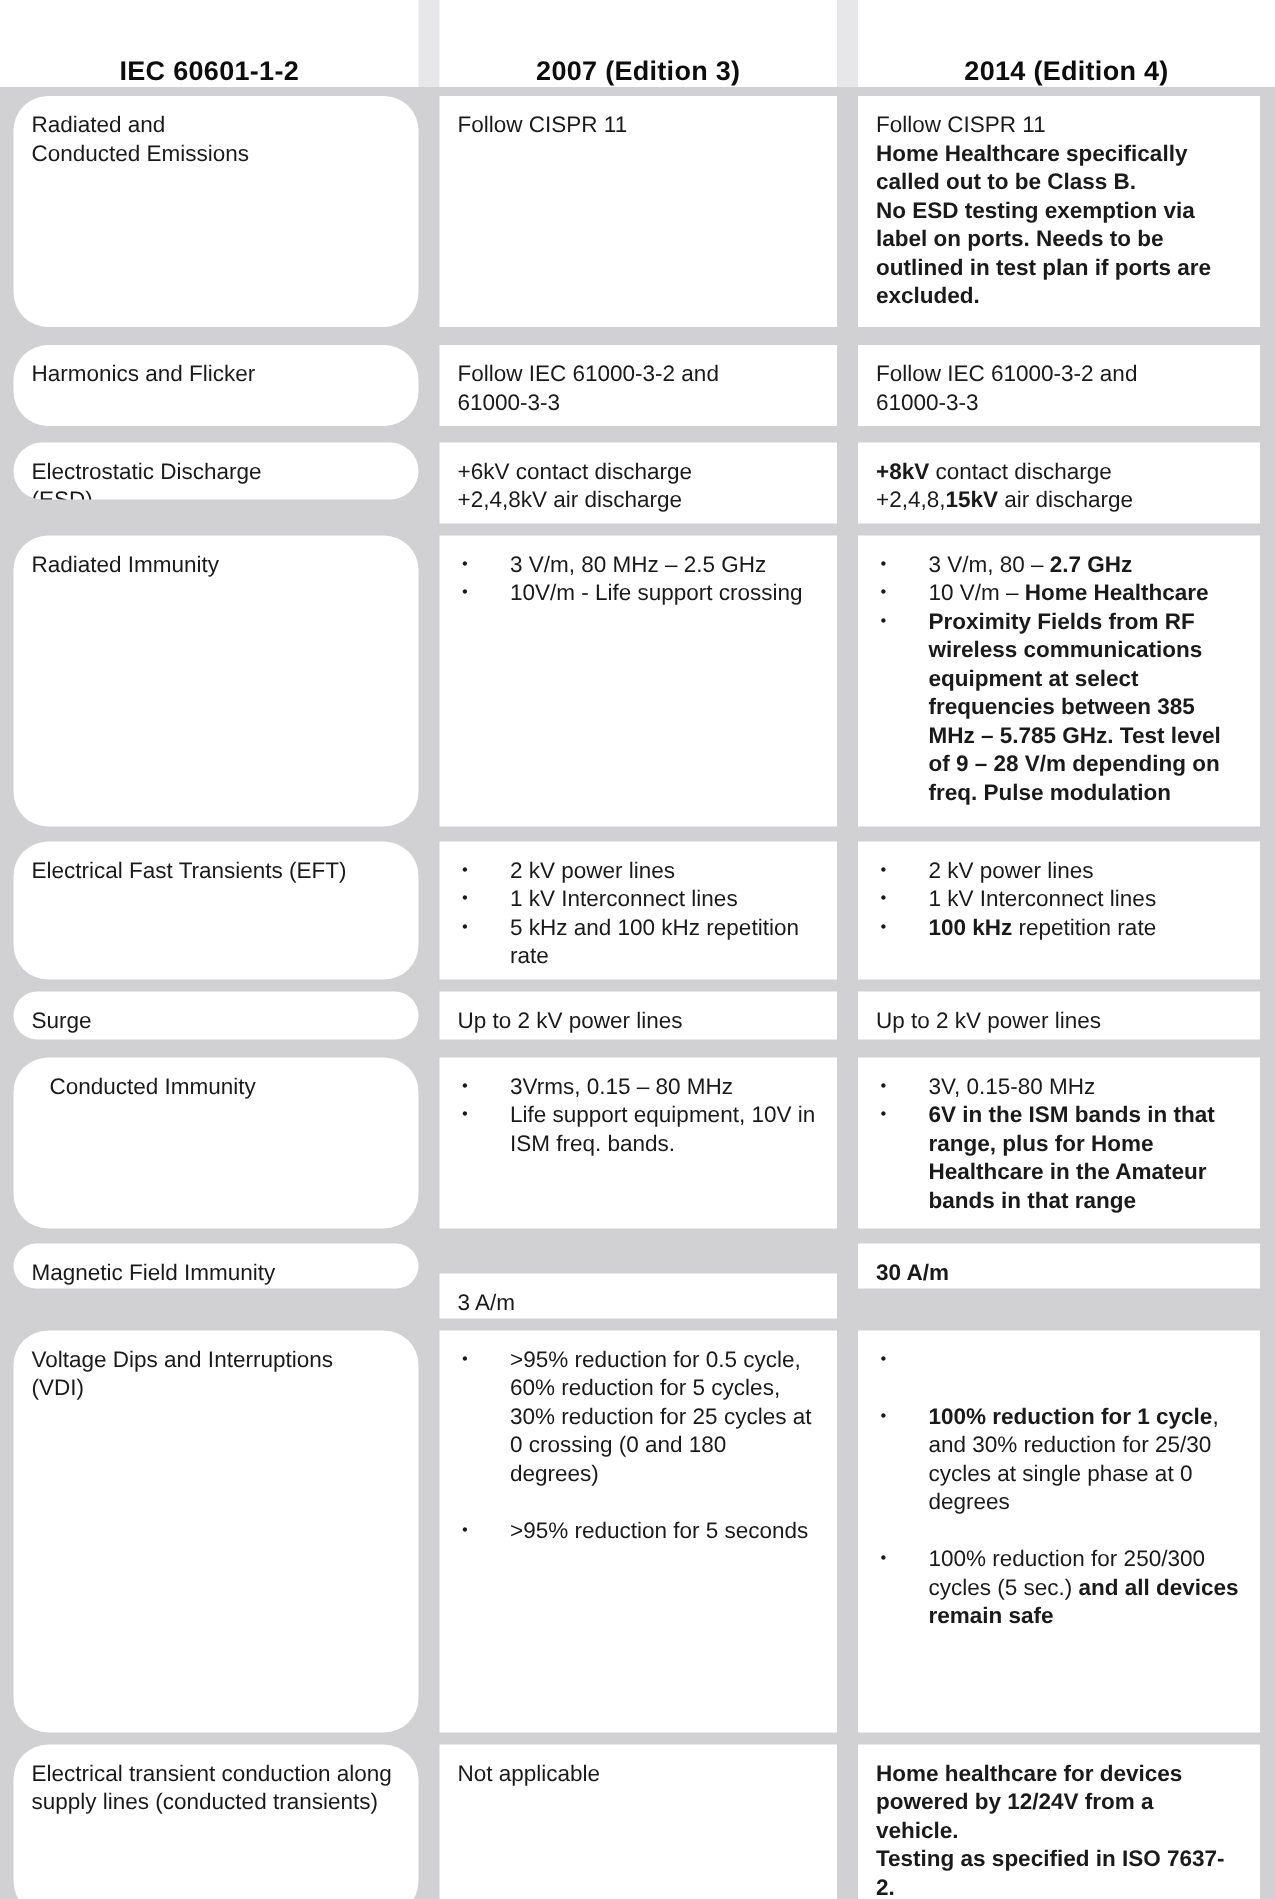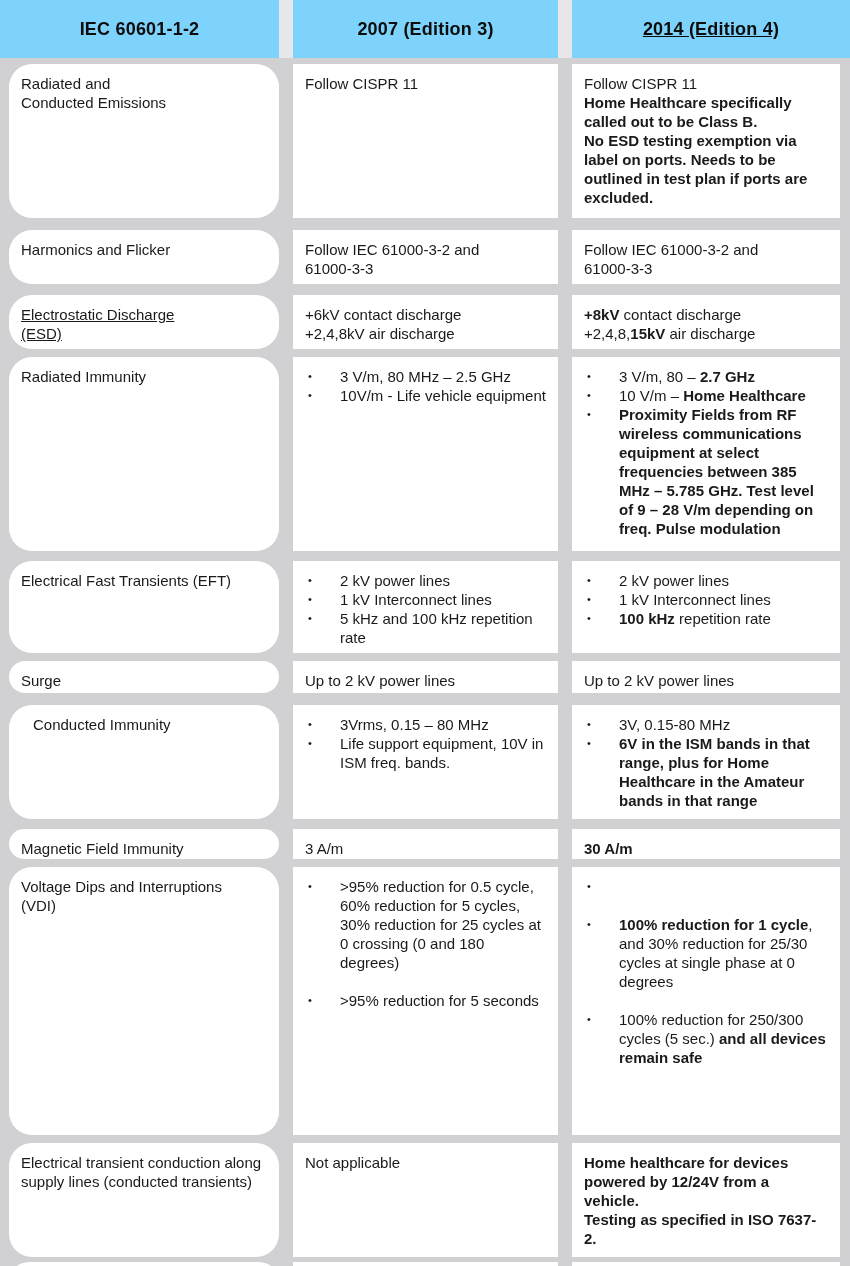--- a/index.html
+++ b/index.html
@@ -4,27 +4,27 @@
 <style>
   html,body{margin:0;padding:0;}
   body{
     width:850px;height:1266px;overflow:hidden;position:relative;
     background:#d1d1d3;
     font-family:"Liberation Sans", sans-serif;
     color:#141414;
     -webkit-font-smoothing:antialiased;
   }
   .header-row{
-    display:flex;height:58px;width:850px;background:#7dd3fc;
+    display:flex;height:58px;width:850px;background:#ffffff;align-items:flex-end;
   }
   .hseg{display:flex;align-items:center;justify-content:center;
     font-weight:bold;font-size:18px;letter-spacing:.2px;color:#0d0d0d;}
   .hseg.s1{width:279px;}
   .hseg.s2{width:265px;}
-  .hseg.s3{width:278px;text-decoration:underline;}
+  .hseg.s3{width:278px;}
   .hgap{width:14px;height:100%;background:#e7e7e9;}
   .row{display:flex;margin-left:9px;margin-right:10px;}
   .cell{
     background:#ffffff;box-sizing:border-box;
     padding:10px 12px 6px 12px;
     font-size:15px;line-height:19px;color:#1a1a1a;
     overflow:hidden;
   }
   .cell.c1{width:270px;border-radius:23px;}
   .cell.c2{width:265px;margin-left:14px;}
@@ -76,21 +76,21 @@
       <div class="cell c2" style="height: 54px;">
         <div class="block"><span>Follow IEC 61000-3-2 and</span></div>
         <div class="block"><span>61000-3-3</span></div>
       </div>
       <div class="cell c3" style="height: 54px;">
         <div class="block"><span>Follow IEC 61000-3-2 and</span></div>
         <div class="block"><span>61000-3-3</span></div>
       </div>
     </div>
     <div class="row" style="margin-top: 11px;">
-      <div class="cell c1" style="height: 54px; text-decoration: underline;">
+      <div class="cell c1" style="height: 38px;">
         <div class="block"><span>Electrostatic Discharge</span></div>
         <div class="block"><span>(ESD)</span></div>
       </div>
       <div class="cell c2" style="height: 54px;">
         <div class="block"><span>+6kV contact discharge</span></div>
         <div class="block"><span>+2,4,8kV air discharge</span></div>
       </div>
       <div class="cell c3" style="height: 54px;">
         <div class="block"><span class="bold">+8kV</span><span> contact discharge</span></div>
         <div class="block"><span>+2,4,8,</span><span class="bold">15kV</span><span> air discharge</span></div>
@@ -100,21 +100,21 @@
       <div class="cell c1" style="height: 194px;">
         <div class="block"><span>Radiated Immunity</span></div>
       </div>
       <div class="cell c2" style="height: 194px;">
         <div class="block bullet">
           <span class="marker">•</span>
           <span class="btext"><span>3 V/m, 80 MHz – 2.5 GHz</span></span>
         </div>
         <div class="block bullet">
           <span class="marker">•</span>
-          <span class="btext"><span>10V/m - Life vehicle equipment</span></span>
+          <span class="btext"><span>10V/m - Life support crossing</span></span>
         </div>
       </div>
       <div class="cell c3" style="height: 194px;">
         <div class="block bullet">
           <span class="marker">•</span>
           <span class="btext"><span>3 V/m, 80 – </span><span class="bold">2.7 GHz</span></span>
         </div>
         <div class="block bullet">
           <span class="marker">•</span>
           <span class="btext"><span>10 V/m – </span><span class="bold">Home Healthcare</span></span>
@@ -191,21 +191,21 @@
         <div class="block bullet">
           <span class="marker">•</span>
           <span class="btext"><span class="bold">6V in the ISM bands in that range, plus for Home Healthcare in the Amateur bands in that range</span></span>
         </div>
       </div>
     </div>
     <div class="row" style="margin-top: 10px;">
       <div class="cell c1" style="height: 30px;">
         <div class="block"><span>Magnetic Field Immunity</span></div>
       </div>
-      <div class="cell c2" style="height: 30px;">
+      <div class="cell c2" style="height: 30px; margin-top: 20px;">
         <div class="block"><span>3 A/m</span></div>
       </div>
       <div class="cell c3" style="height: 30px;">
         <div class="block"><span class="bold">30 A/m</span></div>
       </div>
     </div>
     <div class="row" style="margin-top: 8px;">
       <div class="cell c1" style="height: 268px;">
         <div class="block"><span>Voltage Dips and Interruptions</span></div>
         <div class="block"><span>(VDI)</span></div>

